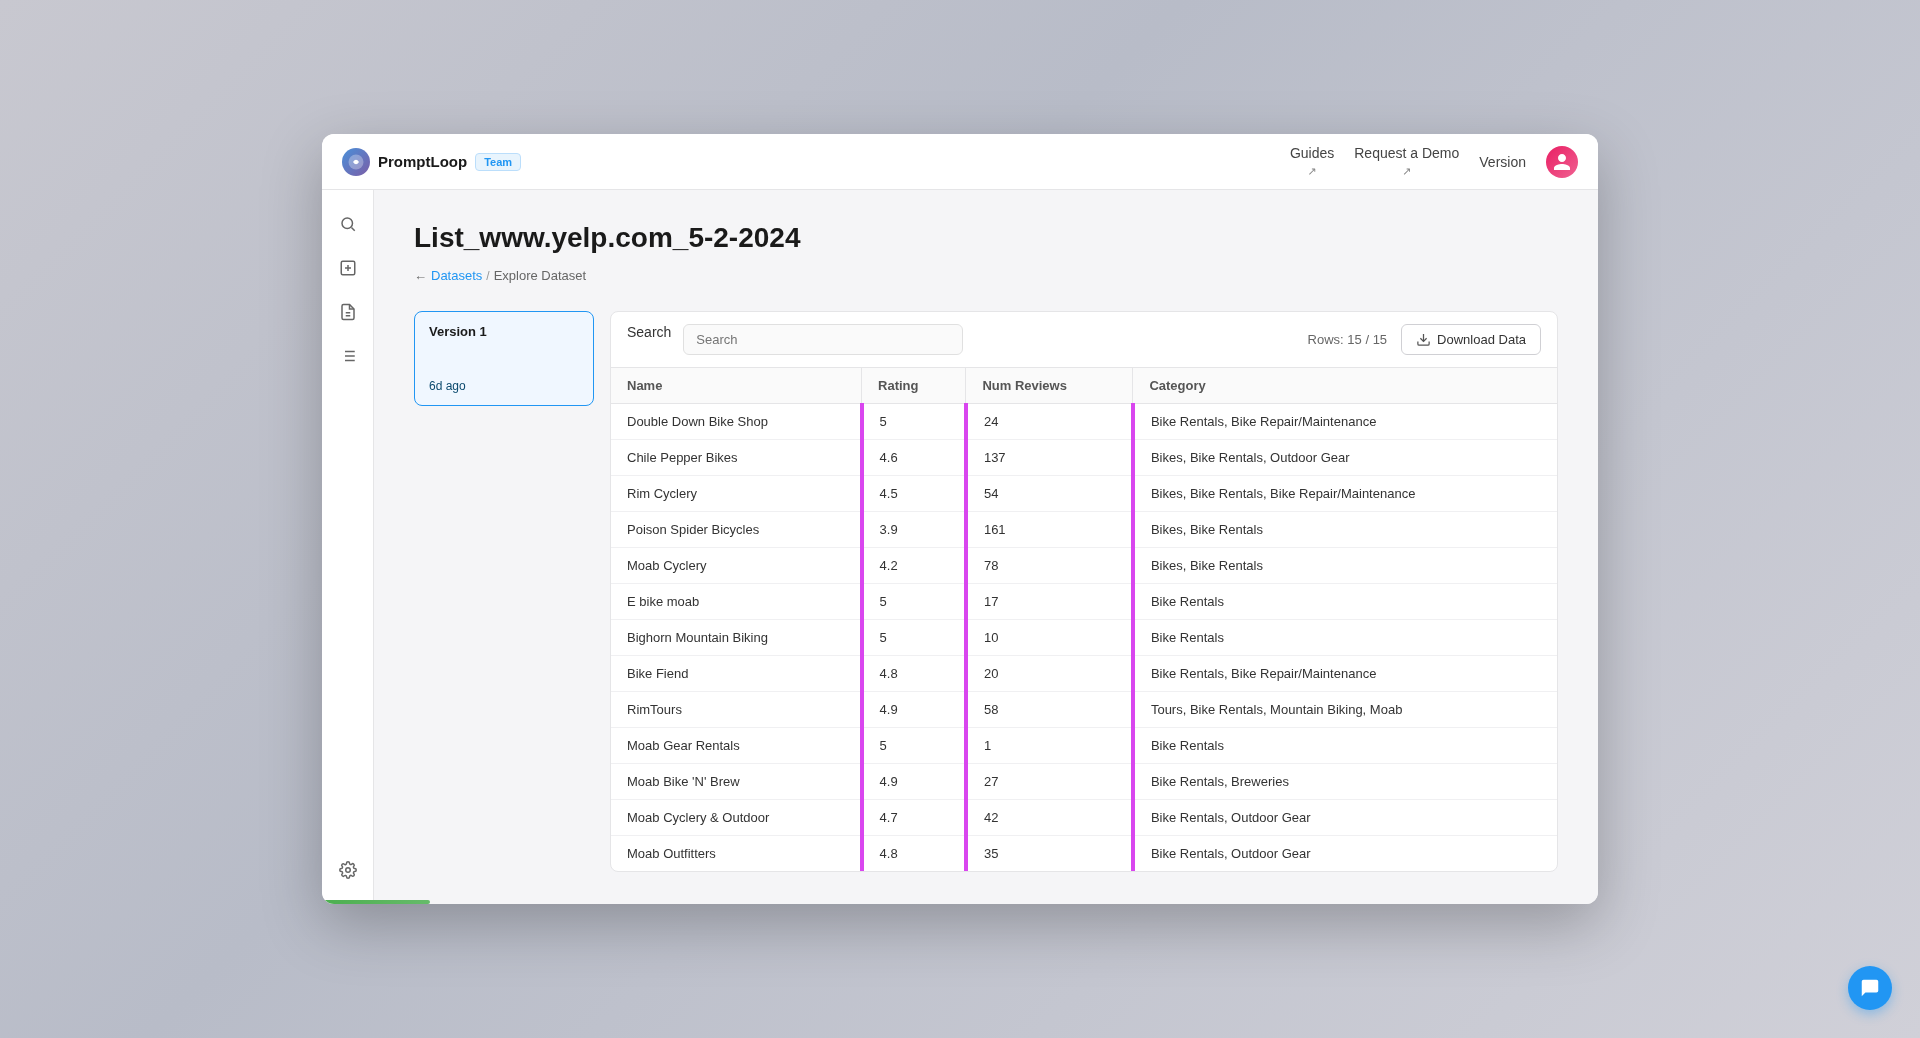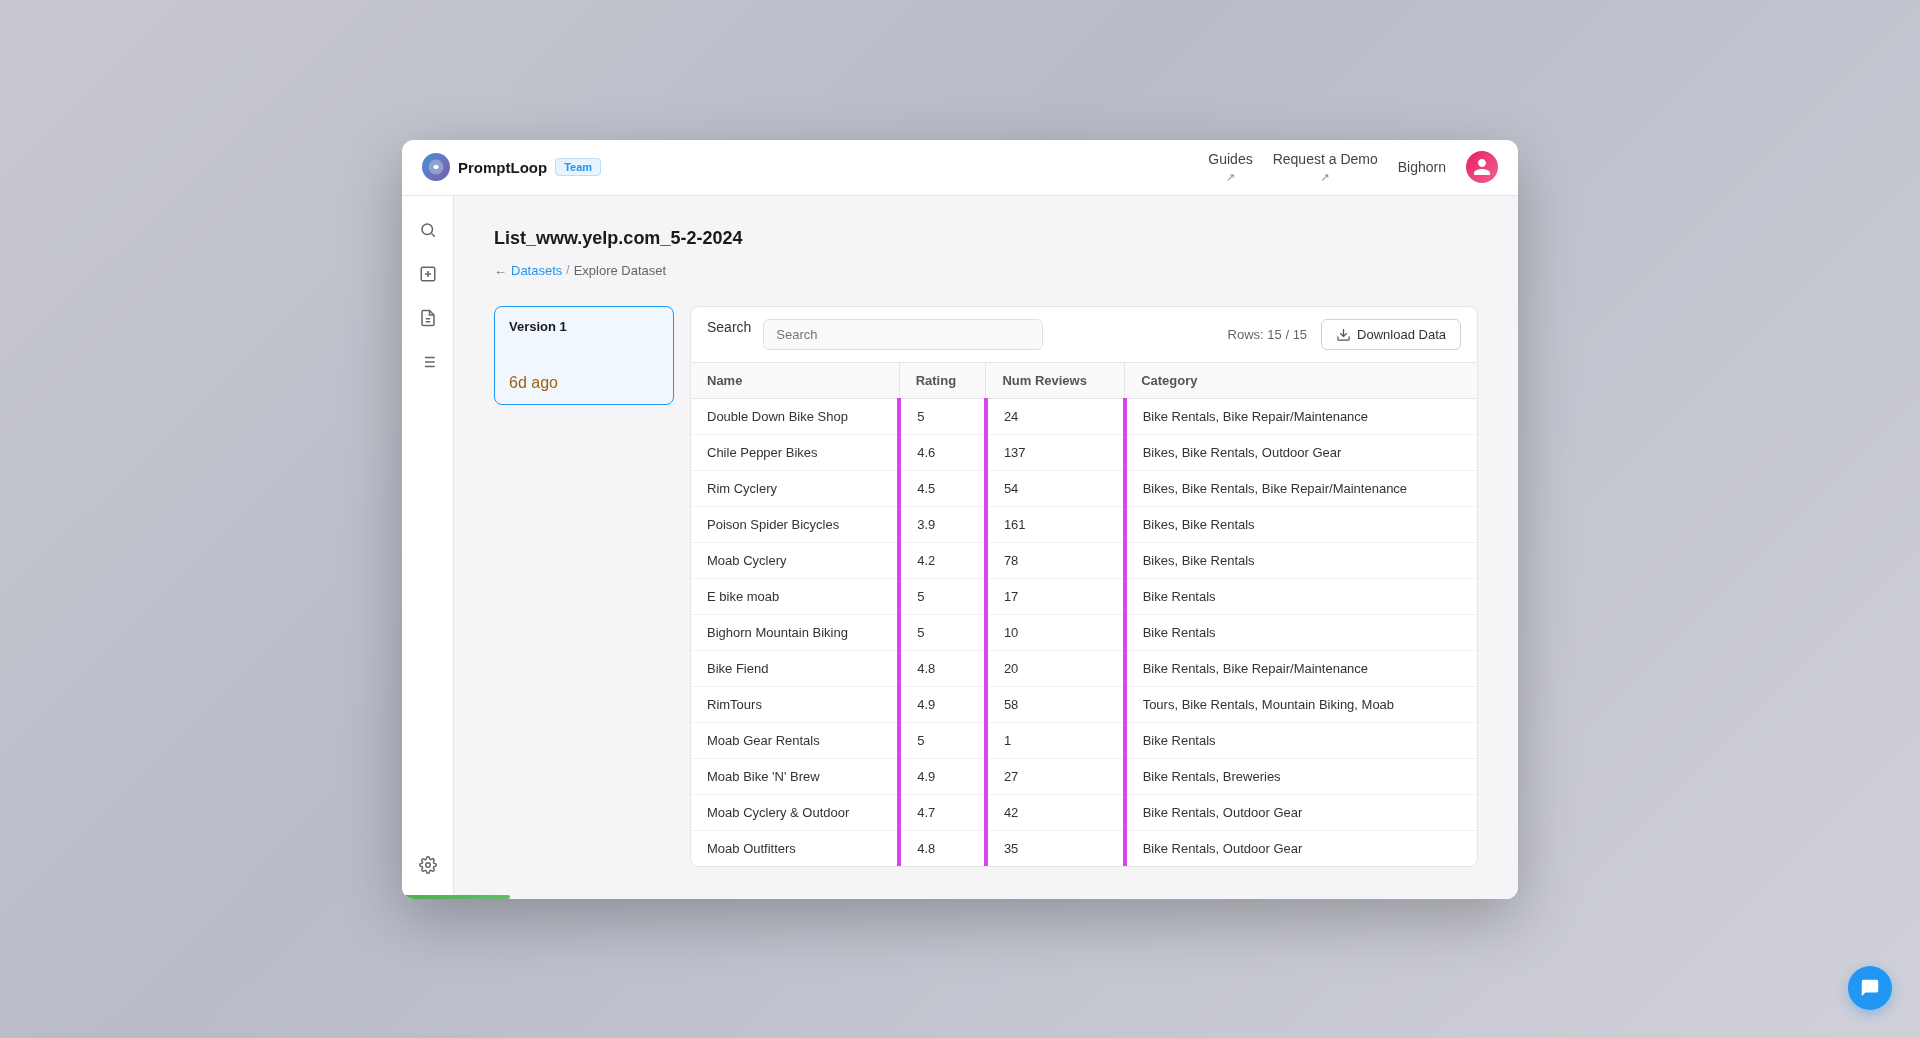--- a/index.html
+++ b/index.html
@@ -5,21 +5,21 @@
     * { box-sizing: border-box; margin: 0; padding: 0; }
     body {
       background: linear-gradient(135deg, #c8c8d0 0%, #b8bcc8 40%, #d0d0d8 100%);
       min-height: 100vh;
       display: flex;
       align-items: center;
       justify-content: center;
       font-family: -apple-system, BlinkMacSystemFont, 'Segoe UI', sans-serif;
     }
     .window {
-      width: 1116px;
+      width: 1276px;
       min-height: 680px;
       background: #f5f5f7;
       border-radius: 12px;
       overflow: hidden;
       box-shadow: 0 20px 60px rgba(0,0,0,0.25);
     }
     
     .header {
       background: #ffffff;
       border-bottom: 1px solid #e5e5e7;
@@ -143,21 +143,21 @@
     .settings-icon svg { width: 18px; height: 18px; }
 
     
     .main {
       flex: 1;
       padding: 32px 40px;
       overflow-y: auto;
       background: #f5f5f7;
     }
     .page-title {
-      font-size: 18px;
+      font-size: 28px;
       font-weight: 700;
       color: #1a1a1a;
       margin-bottom: 14px;
     }
     .breadcrumb {
       display: flex;
       align-items: center;
       gap: 4px;
       font-size: 13px;
       color: #666;
@@ -194,22 +194,22 @@
       border-color: #2196F3;
       background: #f0f7ff;
     }
     .version-name {
       font-size: 13px;
       font-weight: 600;
       color: #1a1a1a;
       margin-bottom: 20px;
     }
     .version-date {
-      font-size: 16px;
-      color: #a16207;
+      font-size: 12px;
+      color: #0c4a6e;
       margin-top: 40px;
     }
 
     
     .table-panel {
       flex: 1;
       background: #ffffff;
       border: 1px solid #e5e5e7;
       border-radius: 8px;
       overflow: hidden;
@@ -348,21 +348,21 @@
     </div>
     <div class="header-right">
       <a class="header-link">
         <span>Guides</span>
         <span class="ext-icon">↗</span>
       </a>
       <a class="header-link">
         <span>Request a Demo</span>
         <span class="ext-icon">↗</span>
       </a>
-      <span class="feedback-btn">Bighorn</span>
+      <span class="feedback-btn">Version</span>
       <div class="user-avatar">
         <svg viewBox="0 0 24 24">
             <path d="M12 12c2.7 0 4.8-2.1 4.8-4.8S14.7 2.4 12 2.4 7.2 4.5 7.2 7.2 9.3 12 12 12zm0 2.4c-3.2 0-9.6 1.6-9.6 4.8v2.4h19.2v-2.4c0-3.2-6.4-4.8-9.6-4.8z"></path>
           </svg>
       </div>
     </div>
   </div>
 
   <div class="layout">
 

